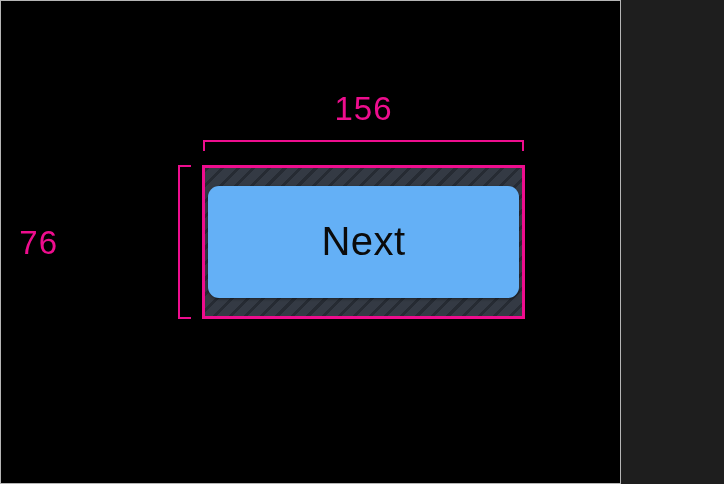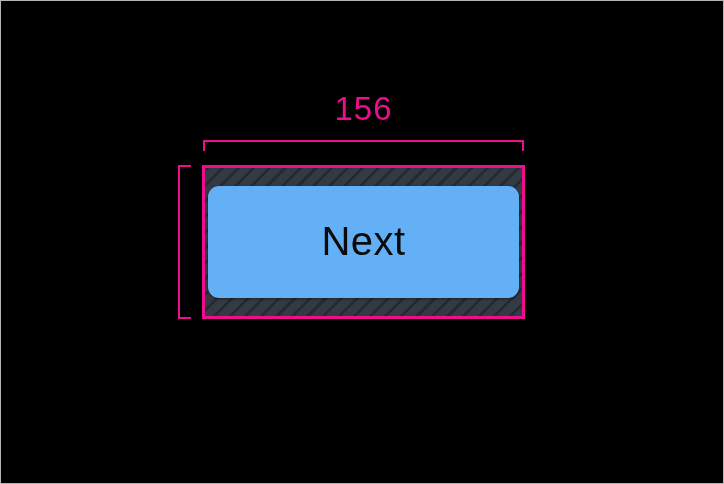--- a/index.html
+++ b/index.html
@@ -3,21 +3,21 @@
 <meta charset="utf-8">
 <style>
   html, body {
     margin: 0;
     padding: 0;
     background: #1e1e1e;
     font-family: "Liberation Sans", sans-serif;
   }
   .stage {
     position: relative;
-    width: 724px;
+    width: 621px;
     height: 484px;
     box-sizing: border-box;
     background: var(--bg, #000);
     border: 1px solid var(--frame-border, #b5b5b5);
     overflow: hidden;
   }
 
   
   .dim-label {
     position: absolute;
@@ -108,20 +108,21 @@
 </style>
 </head>
 <body>
 
 <div class="stage">
 
   <div class="dim-label dim-label--width">156</div>
 
   <div class="dim-bracket dim-bracket--top"></div>
 
+  <div class="dim-label dim-label--height">76</div>
 
   <div class="dim-bracket dim-bracket--left"></div>
 
   <div class="measured-box">
     <button class="next-button">
       <span class="next-button__label">Next</span>
     </button>
   </div>
 
 </div>

